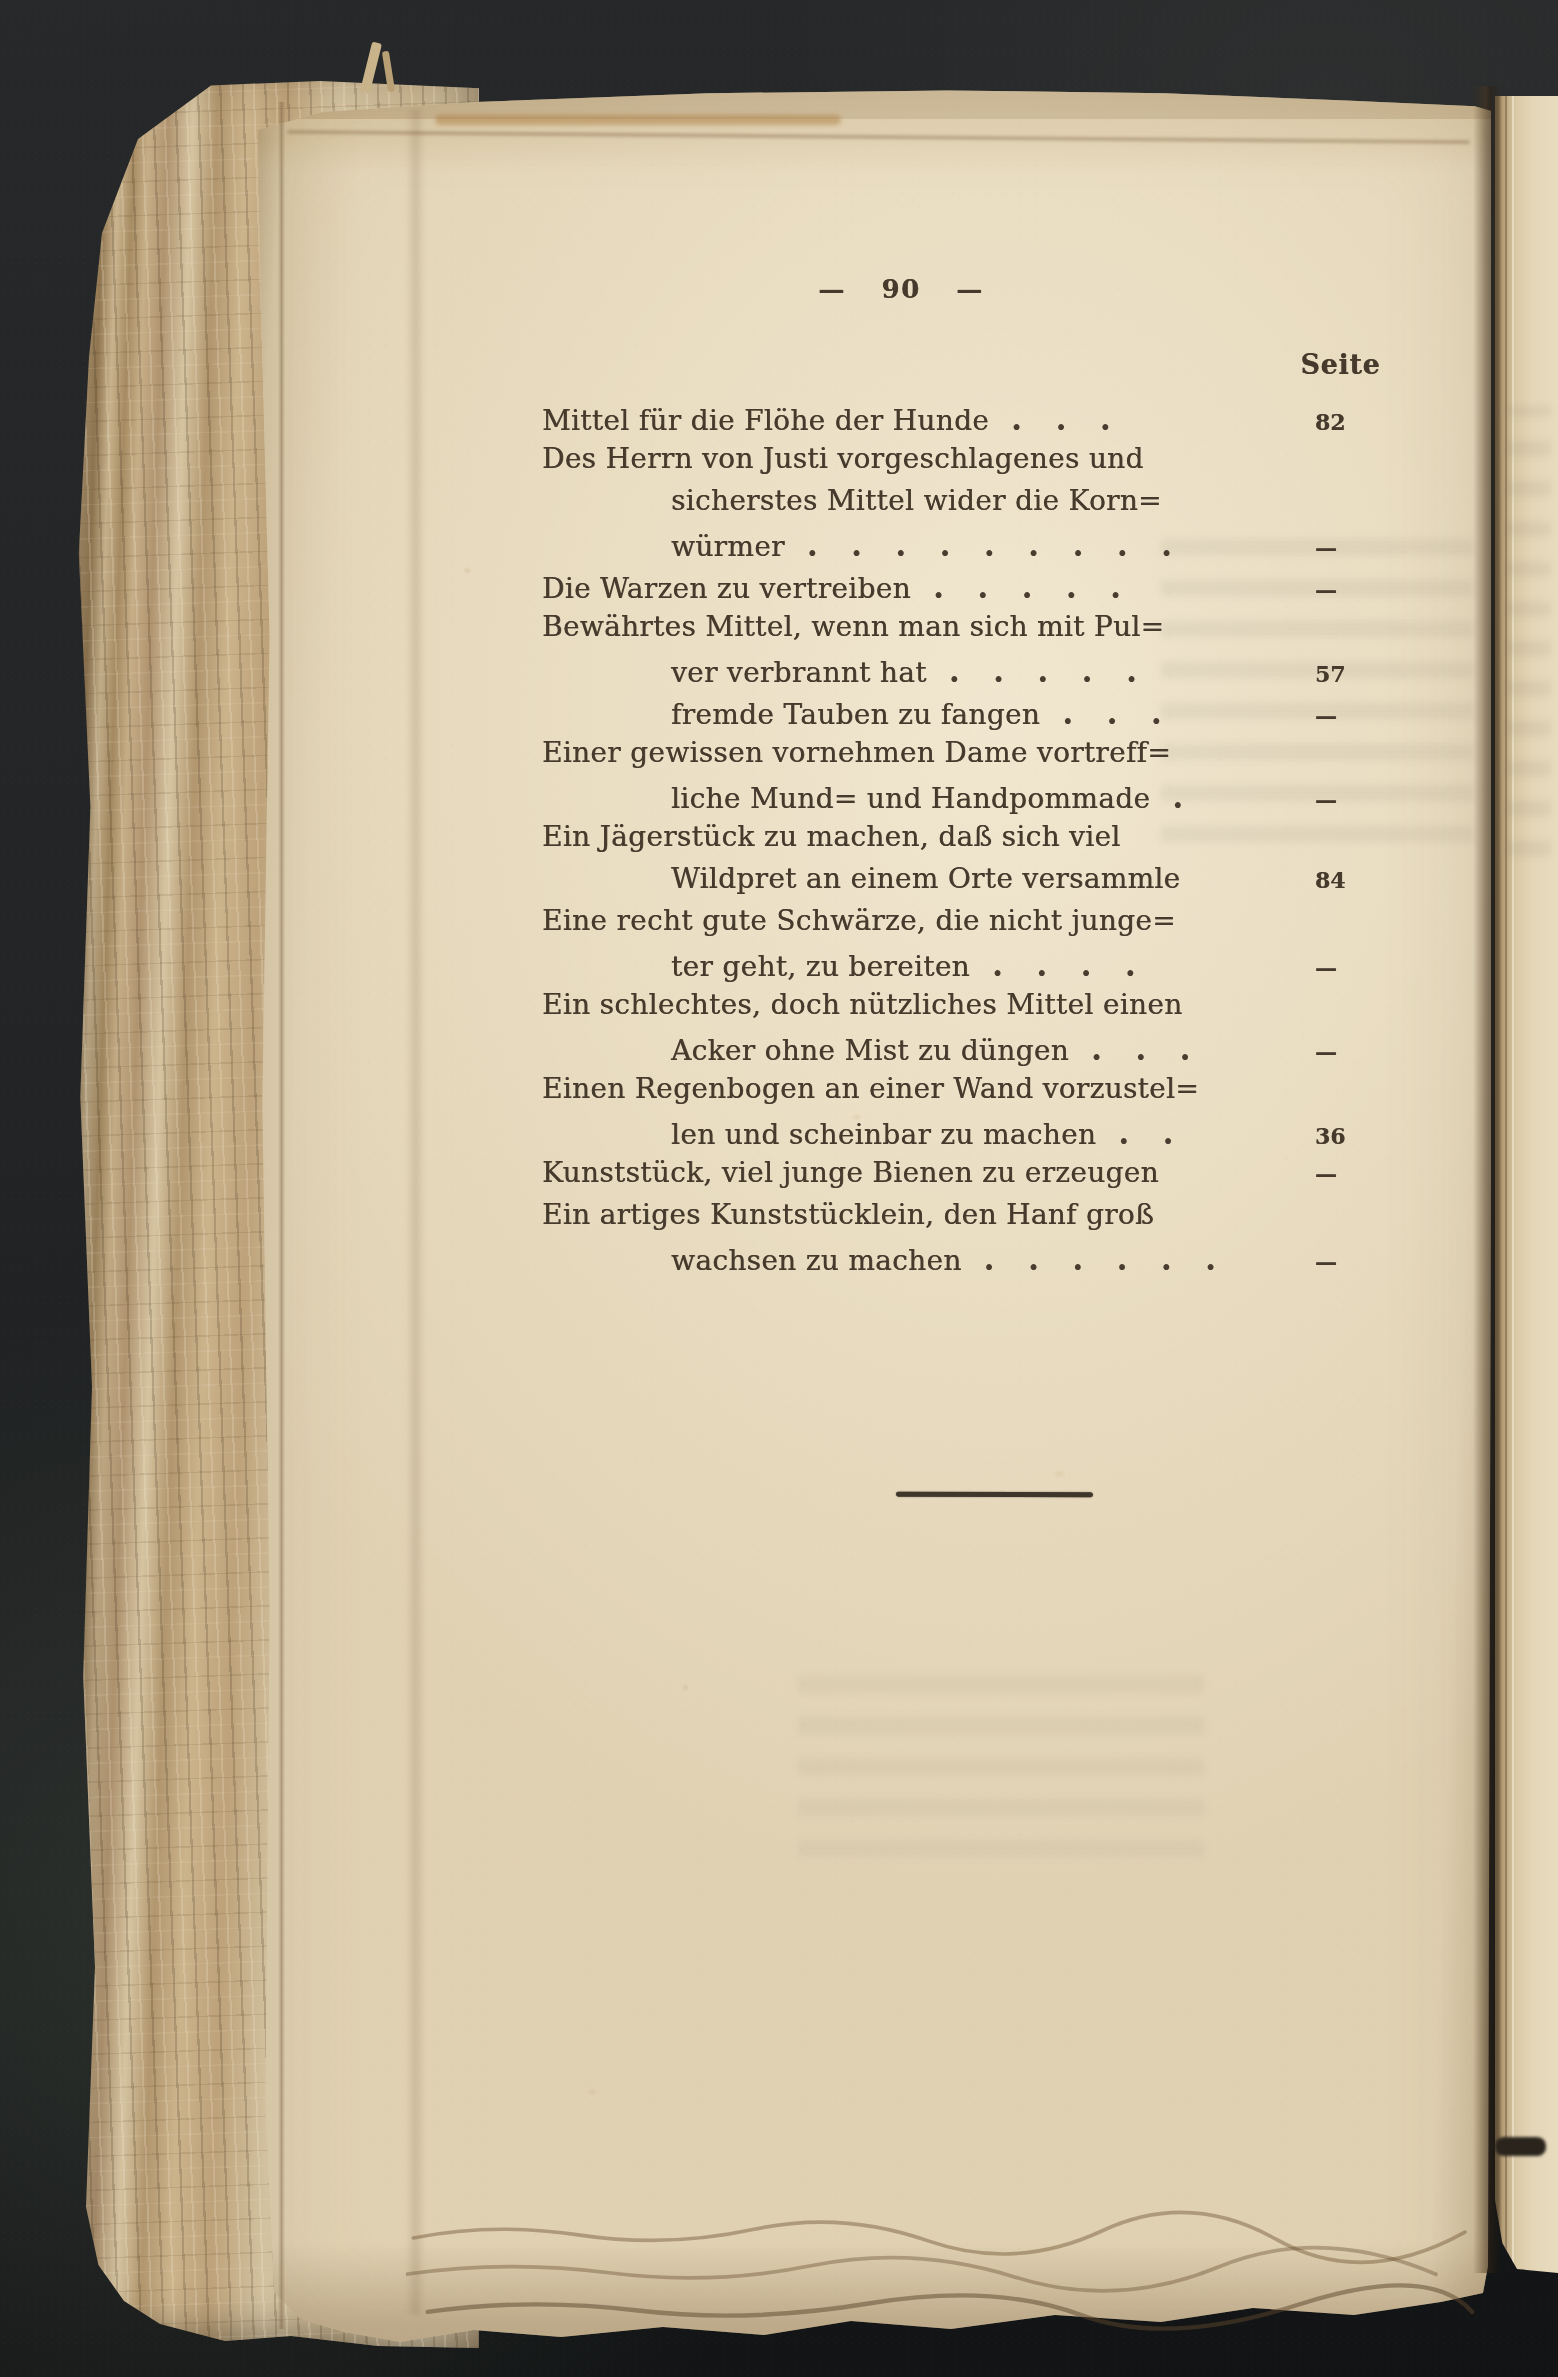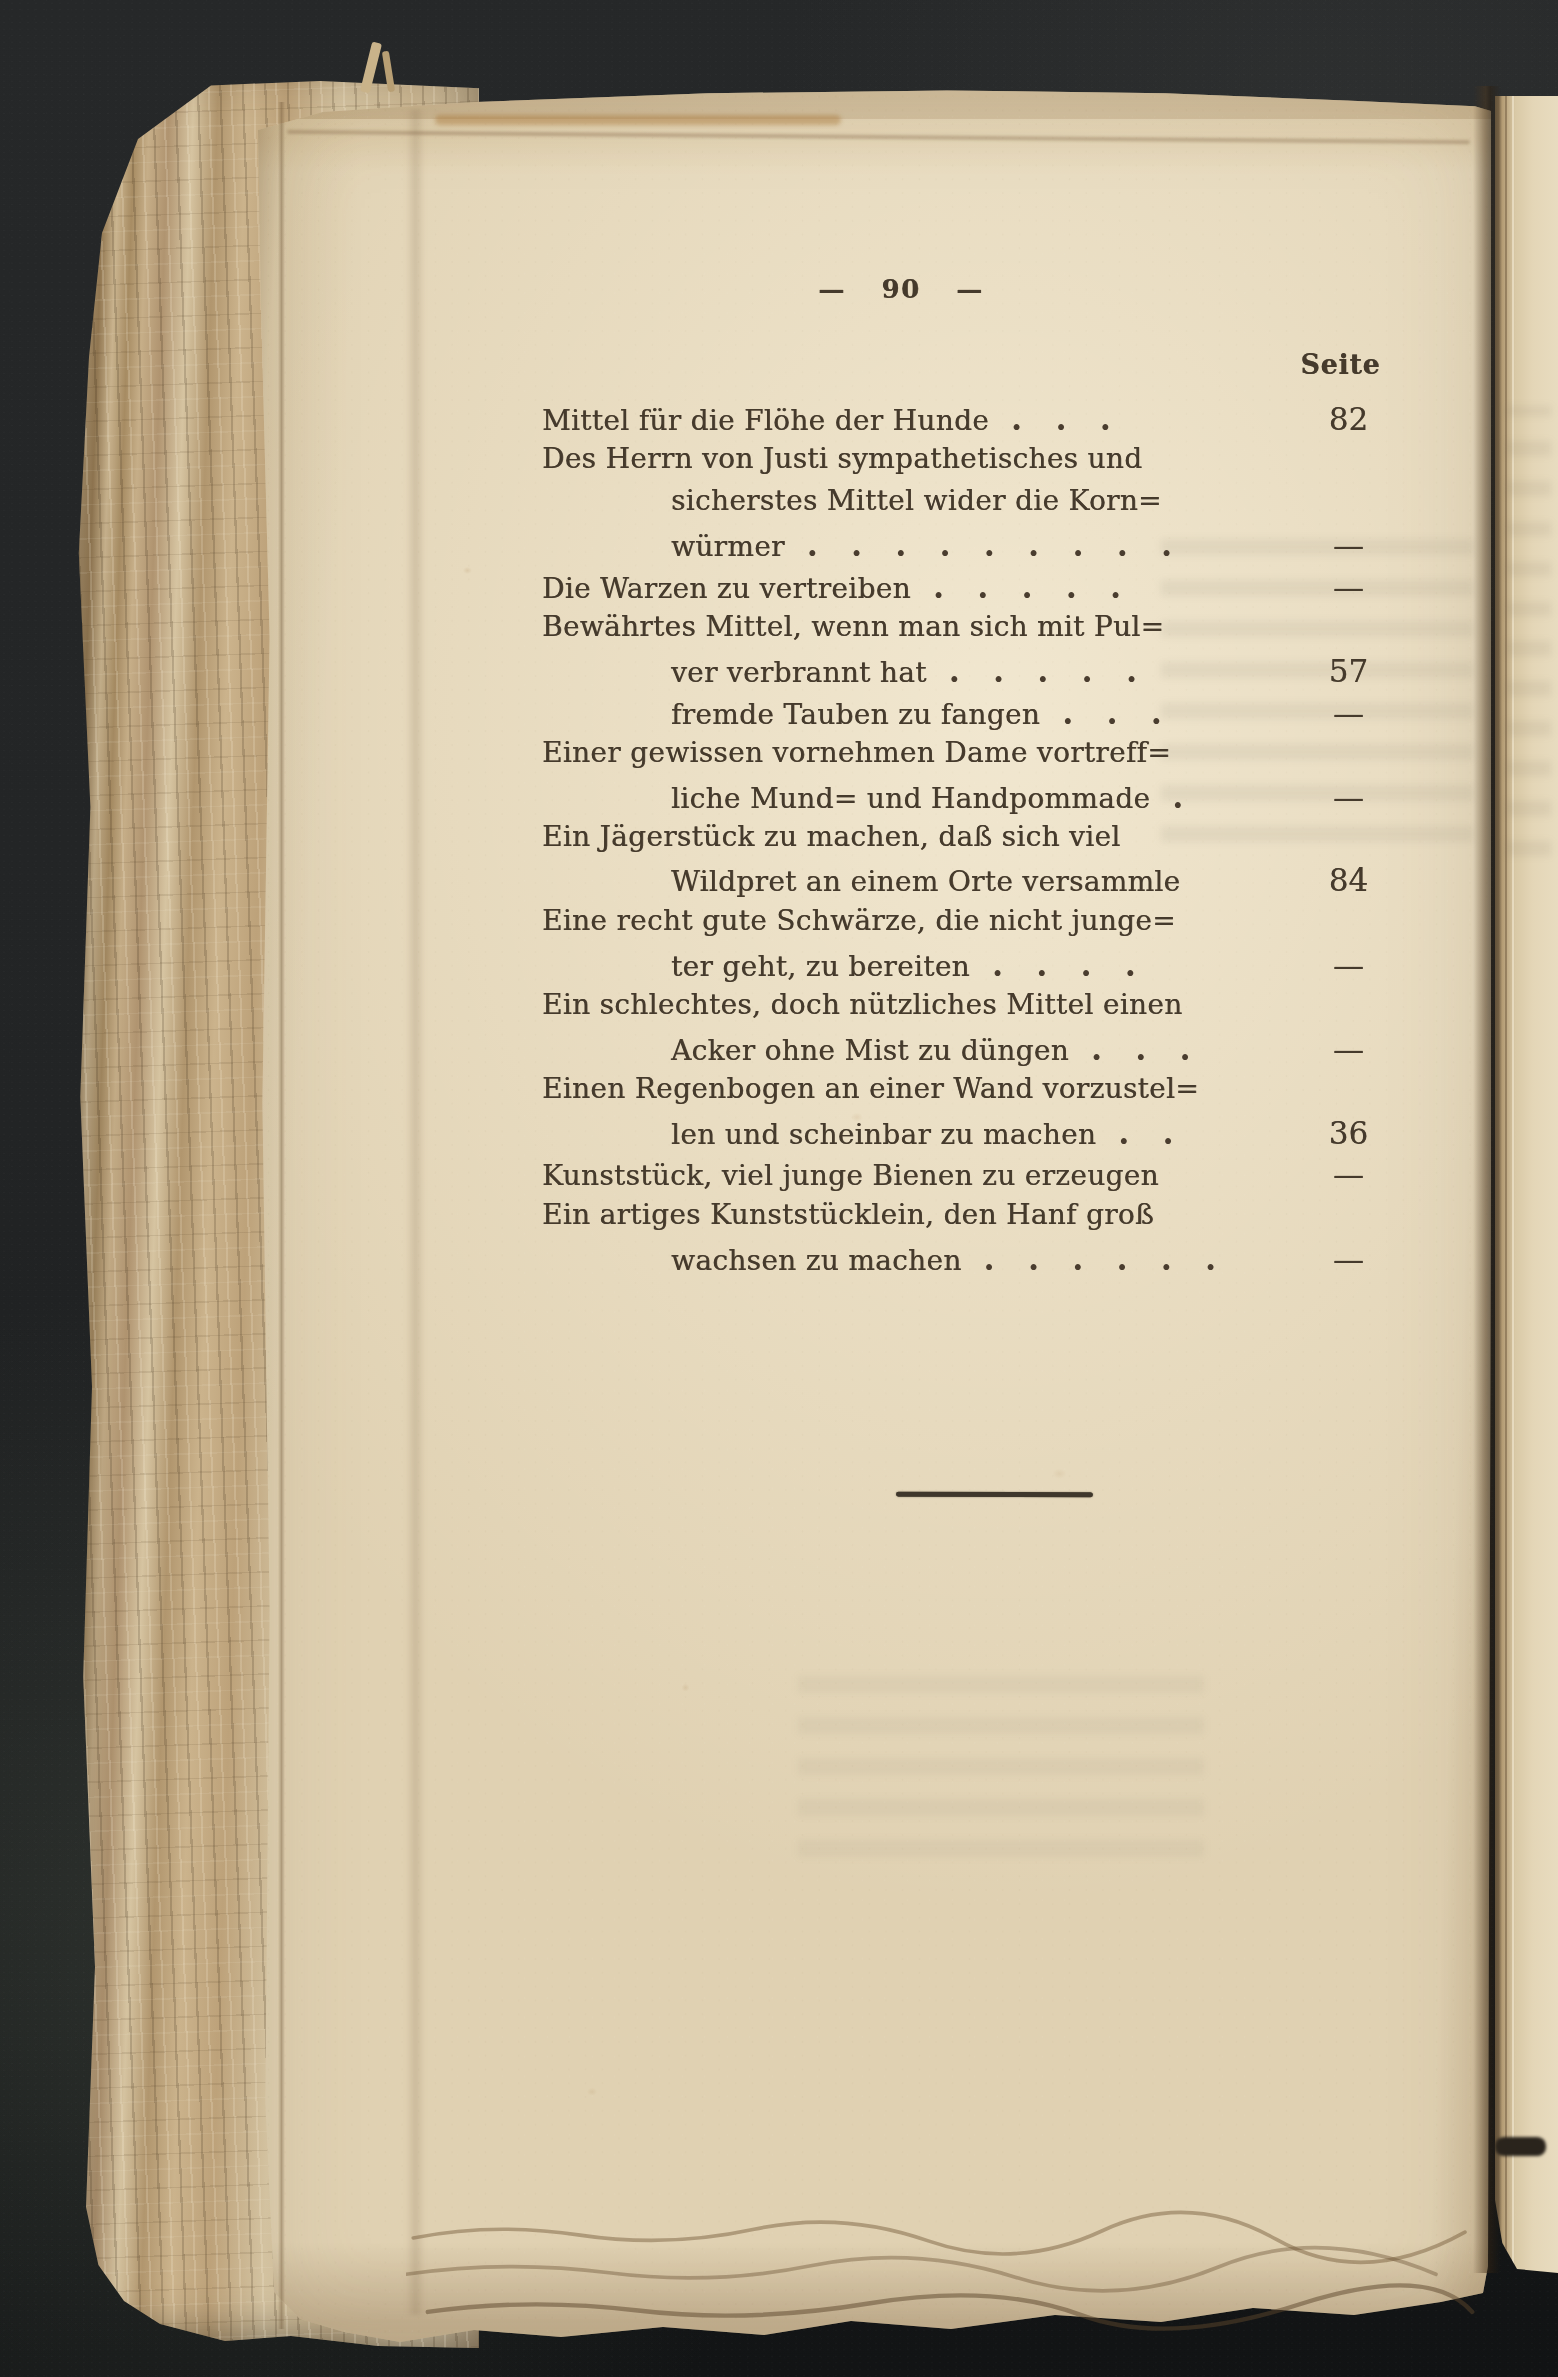--- a/index.html
+++ b/index.html
@@ -116,21 +116,21 @@
       text-shadow:0.4px 0 0 rgba(69,58,44,.75);}
   .seite{position:absolute;top:75px;right:1.5px;font-size:27px;font-weight:700;
       letter-spacing:0.7px;text-shadow:0.3px 0 0 rgba(69,58,44,.7);}
   .toc{position:absolute;top:126px;left:0;right:0;}
   .line{height:42px;display:flex;align-items:baseline;white-space:nowrap;}
   .line .t{font-size:28px;font-weight:400;letter-spacing:0.3px;
       text-shadow:0.4px 0 0 rgba(69,58,44,.78);margin-left:41px;}
   .line.indent .t{padding-left:129px;}
   .line .dots{font-size:32px;font-weight:700;margin-left:22px;letter-spacing:11px;color:#4a3d2f;}
   .line .sp{flex:1;}
-  .line .num{font-size:31px;font-weight:400;min-width:67px;text-align:center;
+  .line .num{font-size:22px;font-weight:700;min-width:67px;text-align:left;
       text-shadow:0.3px 0 0 rgba(69,58,44,.7);}
 </style>
 </head>
 <body>
 
 <div id="stage">
   <div class="bg"></div>
 
   <div class="stack"></div>
   <div class="tuft a"></div>
@@ -165,21 +165,21 @@
     <div class="page-head">— 90 —</div>
     <div class="seite">Seite</div>
     <div class="toc" id="toc">
         <div class="line">
           <span class="t">Mittel für die Flöhe der Hunde</span>
           <span class="dots">. . .</span>
           <span class="sp"></span>
           <span class="num">82</span>
         </div>
         <div class="line">
-          <span class="t">Des Herrn von Justi sympathetisches und</span>
+          <span class="t">Des Herrn von Justi vorgeschlagenes und</span>
           <span class="sp"></span>
           <span class="num"></span>
         </div>
         <div class="line indent">
           <span class="t">sicherstes Mittel wider die Korn=</span>
           <span class="sp"></span>
           <span class="num"></span>
         </div>
         <div class="line indent">
           <span class="t">würmer</span>

